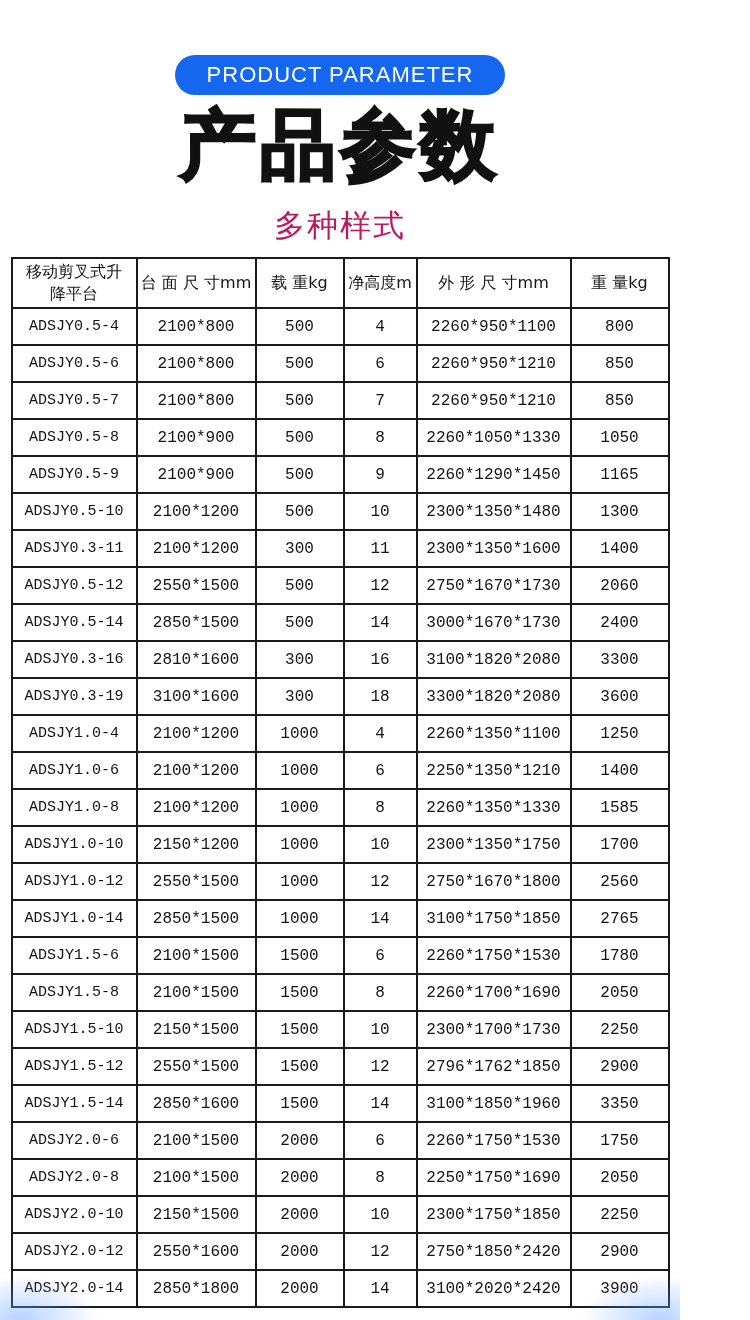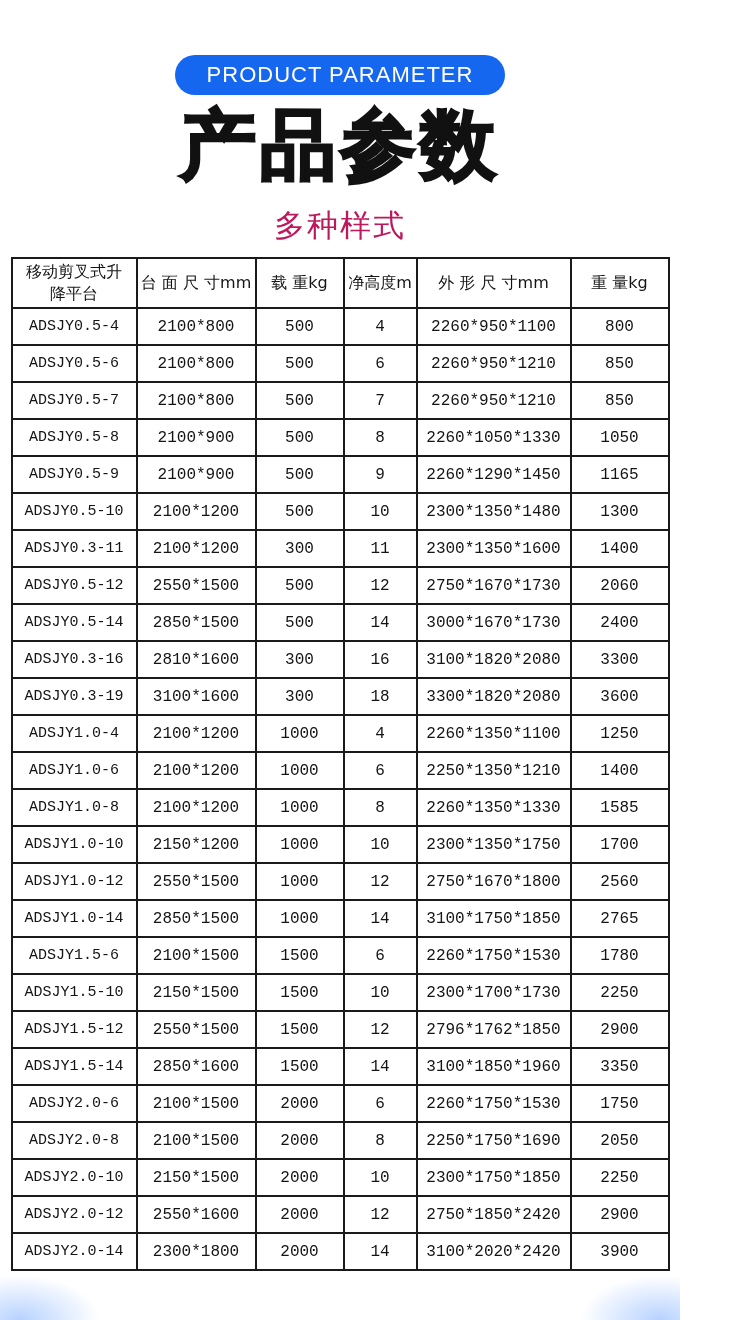--- a/index.html
+++ b/index.html
@@ -259,20 +259,28 @@
         </tr>
         <tr>
           <td class="c0 w0">ADSJY1.5-6</td>
           <td class="c1 w1">2100*1500</td>
           <td class="c2 w2">1500</td>
           <td class="c3 w3">6</td>
           <td class="c4 w4">2260*1750*1530</td>
           <td class="c5 w5">1780</td>
         </tr>
         <tr>
+          <td class="c0 w0">ADSJY1.5-8</td>
+          <td class="c1 w1">2100*1500</td>
+          <td class="c2 w2">1500</td>
+          <td class="c3 w3">8</td>
+          <td class="c4 w4">2260*1700*1690</td>
+          <td class="c5 w5">2050</td>
+        </tr>
+        <tr>
           <td class="c0 w0">ADSJY1.5-10</td>
           <td class="c1 w1">2150*1500</td>
           <td class="c2 w2">1500</td>
           <td class="c3 w3">10</td>
           <td class="c4 w4">2300*1700*1730</td>
           <td class="c5 w5">2250</td>
         </tr>
         <tr>
           <td class="c0 w0">ADSJY1.5-12</td>
           <td class="c1 w1">2550*1500</td>
@@ -316,21 +324,21 @@
         <tr>
           <td class="c0 w0">ADSJY2.0-12</td>
           <td class="c1 w1">2550*1600</td>
           <td class="c2 w2">2000</td>
           <td class="c3 w3">12</td>
           <td class="c4 w4">2750*1850*2420</td>
           <td class="c5 w5">2900</td>
         </tr>
         <tr>
           <td class="c0 w0">ADSJY2.0-14</td>
-          <td class="c1 w1">2300*1800</td>
+          <td class="c1 w1">2850*1800</td>
           <td class="c2 w2">2000</td>
           <td class="c3 w3">14</td>
           <td class="c4 w4">3100*2020*2420</td>
           <td class="c5 w5">3900</td>
         </tr>
       </tbody>
   </table>
 
   <div class="glow glow-l"></div>
   <div class="glow glow-r"></div>

